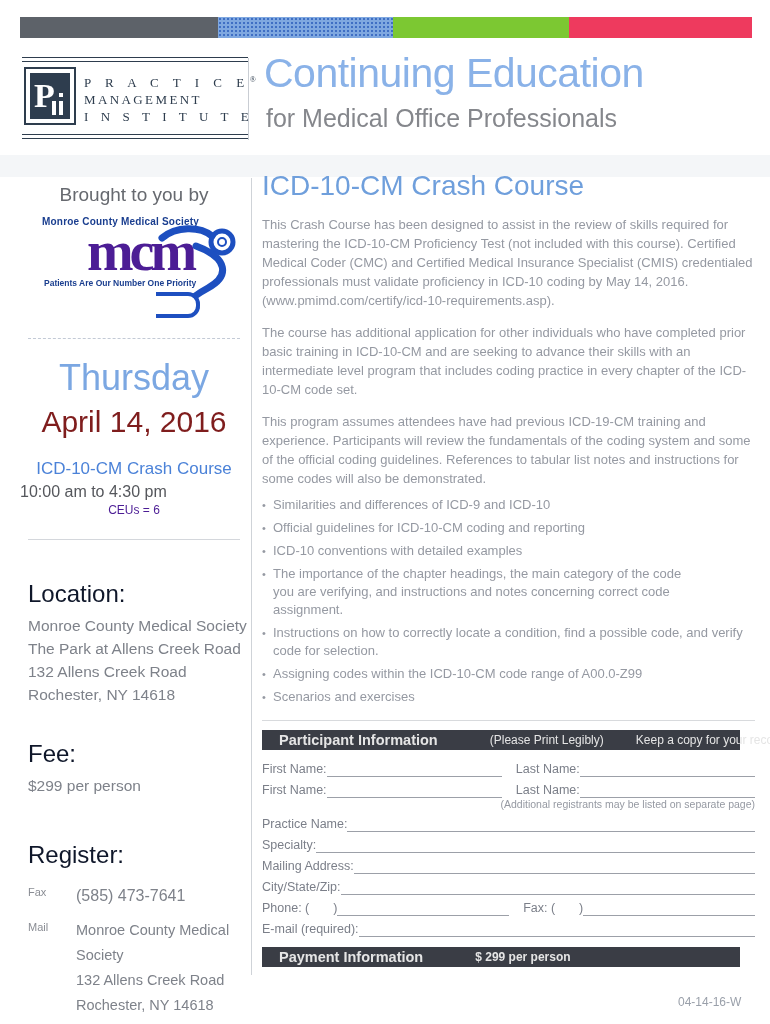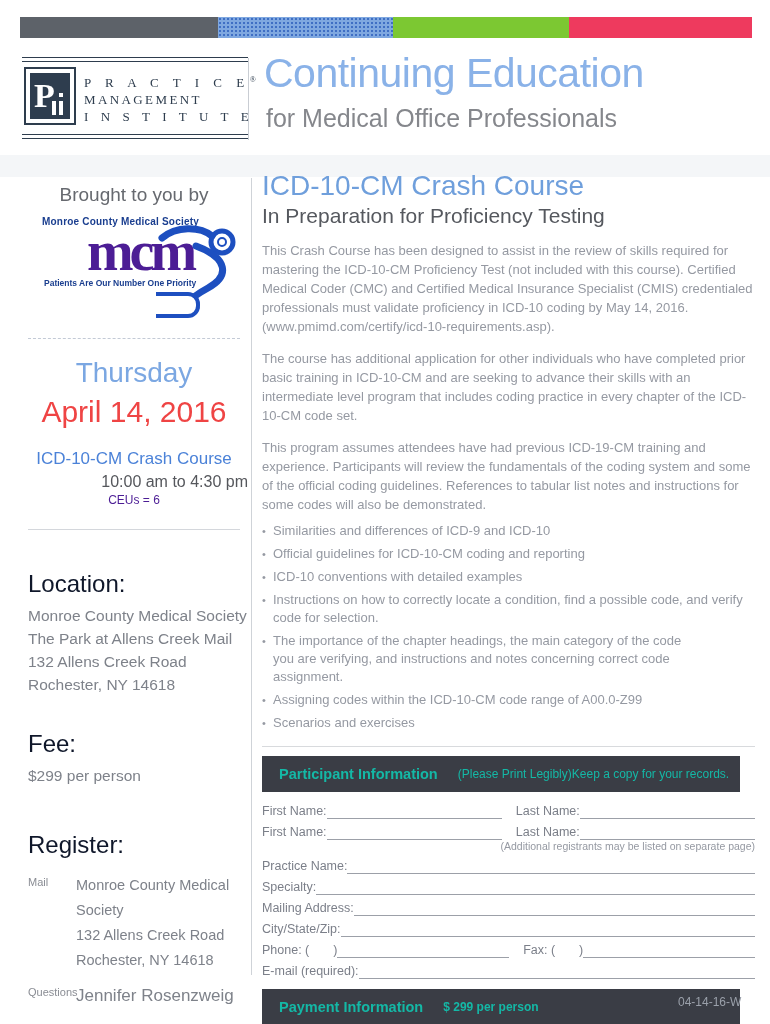--- a/index.html
+++ b/index.html
@@ -34,45 +34,45 @@
   .v-divider { position:absolute; left:251px; top:178px; width:1px; height:797px; background:#cfd3d8; }
   
   .sidebar { position:absolute; left:20px; top:160px; width:228px; }
   .brought { text-align:center; font-size:19px; color:#66696f; margin-top:24px; }
   .mcms { position:relative; width:200px; margin:10px auto 0; height:108px; }
   .mcms-top { font-size:10px; font-weight:bold; color:#1a3e8f; text-align:left; padding-left:8px; letter-spacing:0.2px; }
   .mcms-word { font-family:"Liberation Serif", serif; font-weight:bold; color:#4c1d95; font-size:56px; line-height:48px; letter-spacing:-4px; margin-left:12px;text-align:center; }
   .mcms-steth { position:absolute; right:-12px; top:8px; }
   .mcms-tag { position:absolute; left:10px; top:62px; font-size:8.5px; font-weight:bold; color:#1a3e8f; white-space:nowrap; }
   .dash-div { border-top:1px dashed #c3cad6; margin:14px 8px 0; }
-  .date1 { text-align:center; font-size:28px; color:#7ba7e2; margin-top:18px; }
-  .date2 { text-align:center; font-size:30px; color:#ef4444; margin-top:6px; }
+  .date1 { text-align:center; font-size:36px; color:#7ba7e2; margin-top:18px; }
+  .date2 { text-align:center; font-size:30px; color:#7f1d1d; margin-top:6px; }
   .side-course { text-align:center; font-size:17px; color:#4b82d8; margin-top:20px; }
-  .side-time { text-align:right; font-size:16px; color:#55575c; margin-top:4px; }
+  .side-time { text-align:left; font-size:16px; color:#55575c; margin-top:4px; }
   .side-ceus { text-align:center; font-size:12px; color:#4c1d95; margin-top:2px; }
   .solid-div { border-top:1px solid #d4d7dc; margin:22px 8px 0; }
   .side-h { font-size:24px; color:#0f172a; margin:22px 0 6px 8px; }
   .side-h.loc { margin-top:40px; }
   .side-lines { font-size:15.5px; color:#7e828a; line-height:23px; margin-left:8px; }
   .reg-row { display:flex; margin:0 0 10px 8px; }
   .reg-label { width:48px; font-size:11px; color:#8a8d94; padding-top:3px; flex:none; }
   .reg-val { font-size:14.5px; color:#7e828a; line-height:25px; }
   .reg-val.big1 { font-size:16px; }
   
   .main { position:absolute; left:262px; top:160px; width:493px; }
   .m-title { font-size:28px; color:#6f9fdc; margin-top:10px; }
   .m-sub { font-size:21px; color:#55585e; margin-top:2px; }
   .para { font-size:13px; color:#9599a2; line-height:19px; margin-top:13px; }
   .hl-h { font-size:22px; color:#7ba7e2; margin-top:14px; }
   .bullets { list-style:none; margin-top:8px; }
   .bullets li { font-size:13px; color:#9599a2; line-height:18px; padding-left:11px; position:relative; margin-bottom:5px; }
   .bullets li::before { content:"•"; position:absolute; left:0; top:0; font-size:11px; color:#9599a2; }
   .thin-line { border-top:1px solid #d8dadd; margin-top:14px; }
   
-  .bar { background:#3a3d45; color:#14b8a6; height:36px; display:flex; align-items:center; width:478px; margin-top:9px; }
+  .bar { background:#3a3d45; color:#e5e5e5; height:20px; display:flex; align-items:center; width:478px; margin-top:9px;gap:32px; }
   .bar-title { font-size:14.5px; font-weight:bold; margin-left:17px; white-space:nowrap; }
   .bar-note { font-size:12px; margin-left:20px; white-space:nowrap; }
   .bar-right { font-size:12px; margin-left:auto; margin-right:14px; white-space:nowrap; }
   .f-row { display:flex; align-items:flex-end; height:21px; font-size:12.5px; color:#7b7f89; white-space:nowrap; }
   .f-row .lbl { padding-bottom:1px; }
   .ln { flex:1; border-bottom:1px solid #9ca0a8; height:14px; }
   .gap { width:14px; }
   .note-row { text-align:right; font-size:10.5px; color:#9599a2; height:13px; line-height:12px; }
   .footer-code { position:absolute; left:678px; top:995px; font-size:12px; color:#9aa0aa; }
 </style>
@@ -139,62 +139,65 @@
     <div class="date1">Thursday</div>
     <div class="date2">April 14, 2016</div>
     <div class="side-course">ICD-10-CM Crash Course</div>
     <div class="side-time">10:00 am to 4:30 pm</div>
     <div class="side-ceus">CEUs = 6</div>
     <div class="solid-div"></div>
 
     <div class="side-h loc">Location:</div>
     <div class="side-lines">
       <div>Monroe County Medical Society</div>
-      <div>The Park at Allens Creek Mail</div>
+      <div>The Park at Allens Creek Road</div>
       <div>132 Allens Creek Road</div>
       <div>Rochester, NY 14618</div>
     </div>
 
     <div class="side-h" style="margin-top:34px;">Fee:</div>
     <div class="side-lines">$299 per person</div>
 
     <div class="side-h" style="margin-top:44px; margin-bottom:14px;">Register:</div>
 
+    <div class="reg-row">
+      <div class="reg-label">Fax</div>
+      <div class="reg-val big1">(585) 473-7641</div>
+    </div>
     <div class="reg-row">
       <div class="reg-label">Mail</div>
       <div class="reg-val">
         <div>Monroe County Medical Society</div>
         <div>132 Allens Creek Road</div>
         <div>Rochester, NY 14618</div>
       </div>
     </div>
     <div class="reg-row">
       <div class="reg-label">Questions</div>
       <div class="reg-val">
         <div style="font-size:17px;">Jennifer Rosenzweig</div>
 
       </div>
     </div>
 
   </div>
 
   <div class="main">
     <div class="m-title">ICD-10-CM Crash Course</div>
-    <div class="m-sub">In Preparation for Proficiency Testing</div>
 
     <p class="para">This Crash Course has been designed to assist in the review of skills required for mastering the ICD-10-CM Proficiency Test (not included with this course). Certified Medical Coder (CMC) and Certified Medical Insurance Specialist (CMIS) credentialed professionals must validate proficiency in ICD-10 coding by May 14, 2016. (www.pmimd.com/certify/icd-10-requirements.asp).</p>
     <p class="para">The course has additional application for other individuals who have completed prior basic training in ICD-10-CM and are seeking to advance their skills with an intermediate level program that includes coding practice in every chapter of the ICD-10-CM code set.</p>
     <p class="para">This program assumes attendees have had previous ICD-19-CM training and experience. Participants will review the fundamentals of the coding system and some of the official coding guidelines. References to tabular list notes and instructions for some codes will also be demonstrated.</p>
 
     <ul class="bullets">
       <li>Similarities and differences of ICD-9 and ICD-10</li>
       <li>Official guidelines for ICD-10-CM coding and reporting</li>
       <li>ICD-10 conventions with detailed examples</li>
+      <li style="max-width:440px;">The importance of the chapter headings, the main category of the code you are verifying, and instructions and notes concerning correct code assignment.</li>
       <li>Instructions on how to correctly locate a condition, find a possible code, and verify code for selection.</li>
-      <li style="max-width:440px;">The importance of the chapter headings, the main category of the code you are verifying, and instructions and notes concerning correct code assignment.</li>
       <li>Assigning codes within the ICD-10-CM code range of A00.0-Z99</li>
       <li>Scenarios and exercises</li>
     </ul>
 
     <div class="thin-line"></div>
 
     <div class="bar" style="background-color: rgb(58, 61, 69);">
       <span class="bar-title">Participant Information</span>
       <span class="bar-note">(Please Print Legibly)</span>
       <span class="bar-right">Keep a copy for your records.</span>

